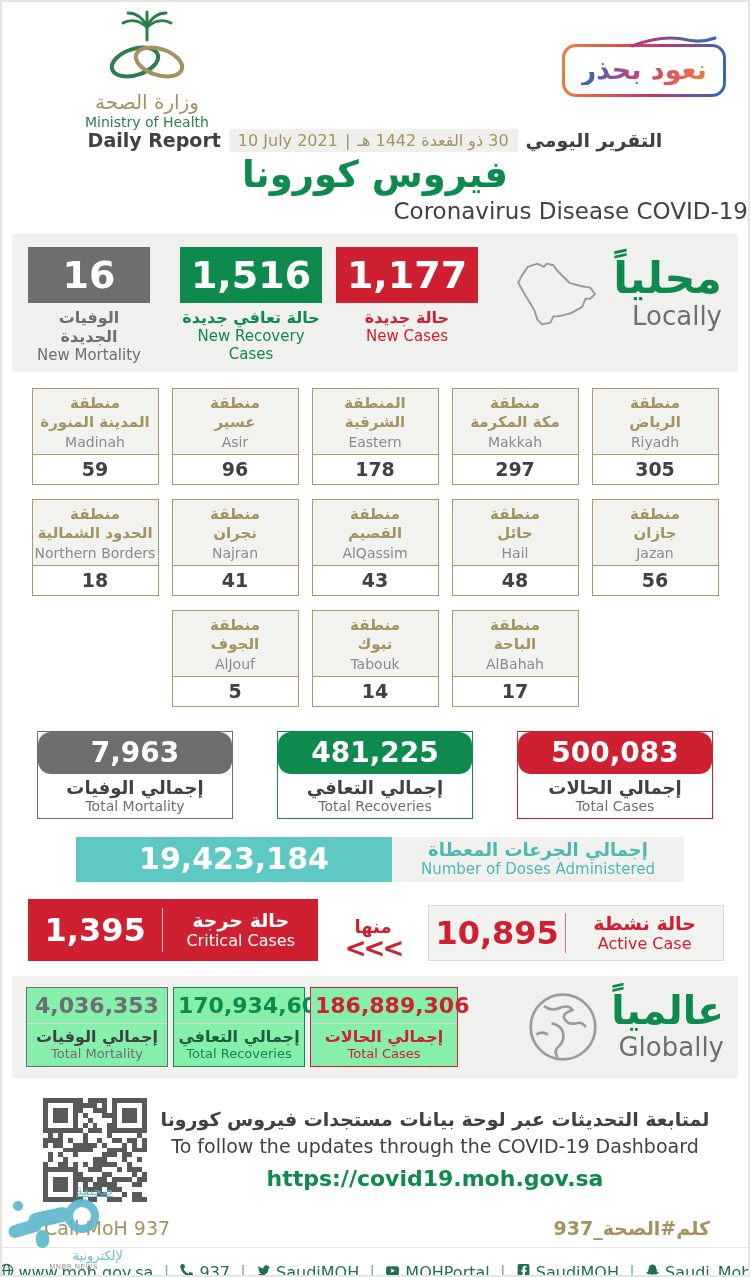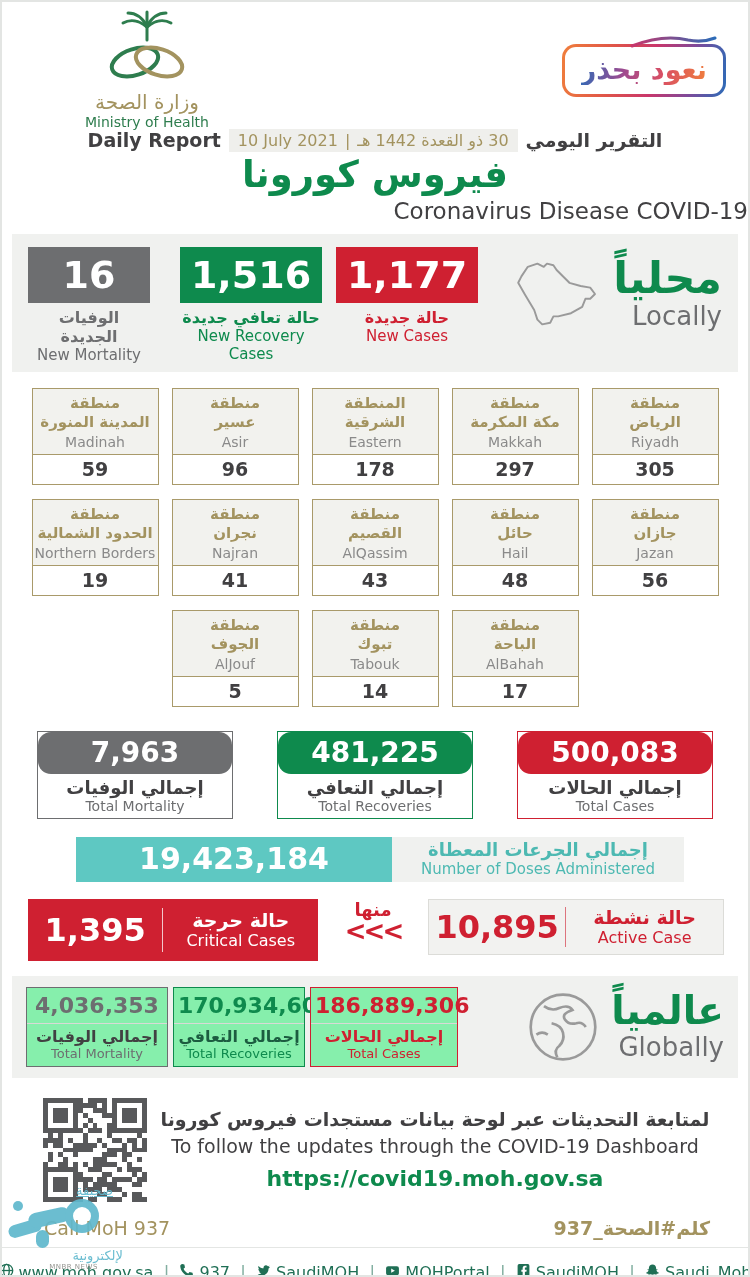--- a/index.html
+++ b/index.html
@@ -64,21 +64,21 @@
 
   
   .doses { display:flex; margin:18px 64px 0 74px; }
   .doses-num { flex:0 0 316px; background:#5ec8c2; color:#fff; font-size:30px; font-weight:bold;
                text-align:center; padding:4px 0 6px; }
   .doses-label { flex:1; background:#f0f1ef; text-align:center; padding:2px 10px 0; }
   .doses-ar { color:#4db9b2; font-weight:bold; font-size:18px; direction:rtl; }
   .doses-en { color:#4db9b2; font-size:15px; }
 
   
-  .critical-row { display:flex; align-items:flex-start; margin:17px 24px 0 26px; }
+  .critical-row { display:flex; align-items:flex-end; margin:17px 24px 0 26px; }
   .crit-box { background:#cf2031; color:#fff; display:flex; align-items:center; width:290px; height:62px; }
   .crit-num { flex:1; font-size:32px; font-weight:bold; text-align:center; }
   .vdiv-w { width:1px; height:44px; background:rgba(255,255,255,.75); }
   .crit-labels { flex:1.15; text-align:center; }
   .crit-ar { font-size:19px; font-weight:bold; direction:rtl; }
   .crit-en { font-size:16px; }
   .minha { flex:1; text-align:center; color:#cf2031; }
   .minha-ar { font-size:18px; font-weight:bold; direction:rtl; }
   .minha-arrows { font-size:26px; font-weight:bold; letter-spacing:-3px; line-height:.9; }
   .active-box { width:296px; height:56px; background:#f2f2f0; border:1px solid #dcdcd8;
@@ -249,21 +249,21 @@
       <div class="region-val">305</div>
     </div>
   </div>
     <div class="region-row">
     <div class="region-box">
       <div class="region-head">
         <div class="region-ar">منطقة
 الحدود الشمالية</div>
         <div class="region-en">Northern Borders</div>
       </div>
-      <div class="region-val">19</div>
+      <div class="region-val">18</div>
     </div>
 
     <div class="region-box">
       <div class="region-head">
         <div class="region-ar">منطقة
 نجران</div>
         <div class="region-en">Najran</div>
       </div>
       <div class="region-val">41</div>
     </div>

